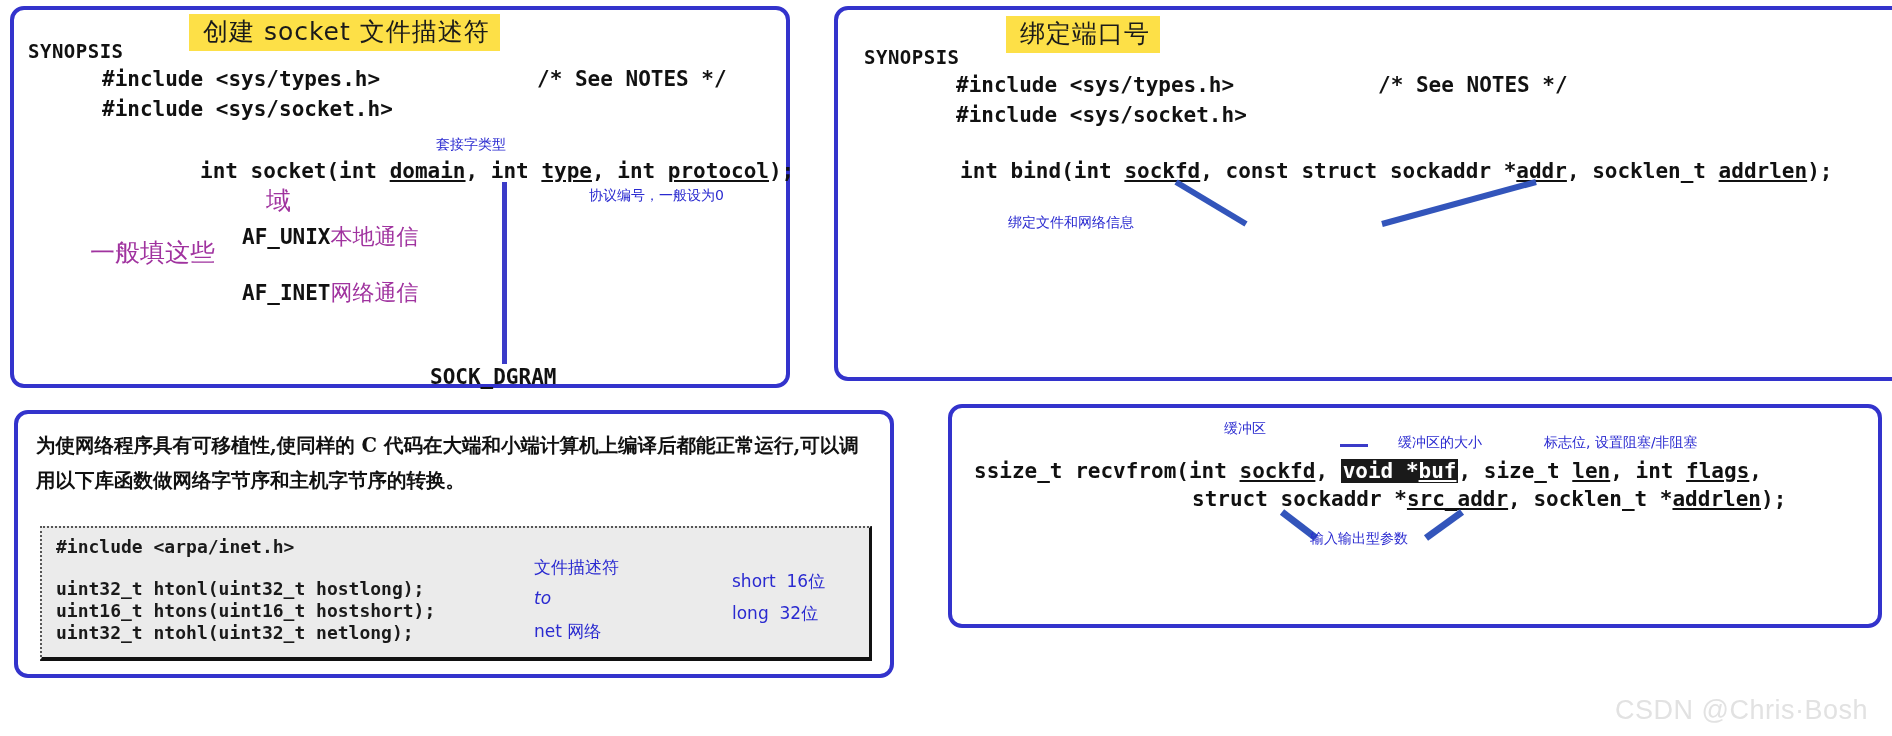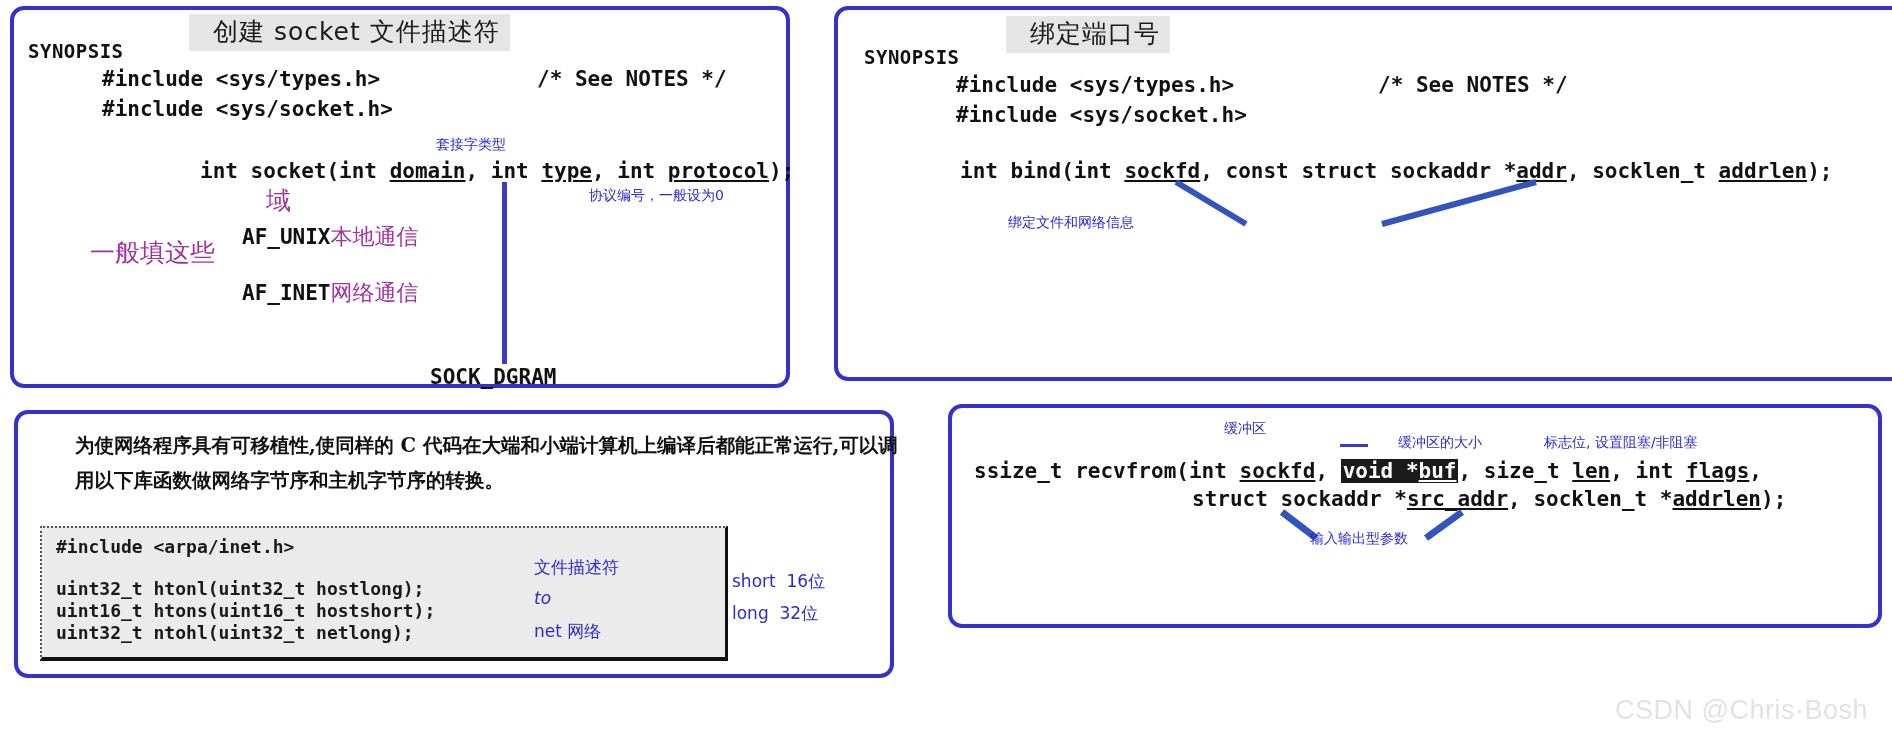--- a/index.html
+++ b/index.html
@@ -30,26 +30,26 @@
     font-weight: bold;
     color: #111111;
     white-space: pre;
   }
   .abs { position: absolute; }
   .ul { text-decoration: underline; }
 
   
   .title-hl {
     position: absolute;
-    background: #e5e5e5;
+    background: #fde047;
     color: #1a1a1a;
     font-family: "DejaVu Sans", sans-serif;
     font-size: 25px;
     letter-spacing: 1px;
-    padding: 1px 10px 3px 24px;
+    padding: 1px 10px 3px 14px;
     white-space: pre;
   }
 
   .synopsis {
     position: absolute;
     font-family: "DejaVu Sans Mono", "Liberation Mono", monospace;
     font-weight: bold;
     font-size: 19px;
     color: #111;
     letter-spacing: 0.5px;
@@ -98,21 +98,20 @@
 
   
   .para {
     position: absolute;
     color: #111;
     font-family: "DejaVu Serif", "Liberation Serif", serif;
     font-weight: bold;
     font-size: 19.5px;
     line-height: 35px;
     white-space: pre-line;
-    margin-left: 39px;
   }
   .codebox {
     position: absolute;
     background: #ebebeb;
     border: 2px dotted #555;
     border-right: 3px solid #111;
     border-bottom: 4px solid #111;
     box-sizing: border-box;
   }
   .codebox .mono { font-size: 18px; line-height: 21px; color: #1a1a1a; }
@@ -187,21 +186,21 @@
     <line x1="544" y1="214" x2="698" y2="172" stroke="#3355bb" stroke-width="6"></line>
   </svg>
 
   <div class="ann-blue" style="left:170px; top:204px;">绑定文件和网络信息</div>
 </div>
 
 <div class="panel" id="panel-byteorder">
 
   <div class="para" style="left:18px; top:14px; width:838px;">为使网络程序具有可移植性,使同样的 C 代码在大端和小端计算机上编译后都能正常运行,可以调用以下库函数做网络字节序和主机字节序的转换。</div>
 
-  <div class="codebox" style="left:22px; top:112px; width:688px; height:135px;">
+  <div class="codebox" style="left:22px; top:112px; width:832px; height:135px;">
 
     <div class="abs mono" style="left:14px; top:8px; font-size:18px; line-height:21px;">#include &lt;arpa/inet.h&gt;</div>
 
     <div class="abs mono" style="left:14px; top:50px; font-size:18px; line-height:22px;">uint32_t htonl(uint32_t hostlong);</div>
     <div class="abs mono" style="left:14px; top:72px; font-size:18px; line-height:22px;">uint16_t htons(uint16_t hostshort);</div>
     <div class="abs mono" style="left:14px; top:94px; font-size:18px; line-height:22px;">uint32_t ntohl(uint32_t netlong);</div>
 
     <div class="ann-blue-lg" style="left:492px; top:28px;">文件描述符</div>
     <div class="ann-blue-lg" style="left:492px; top:60px;font-style:italic;">to</div>
     <div class="ann-blue-lg" style="left:492px; top:92px;">net 网络</div>

